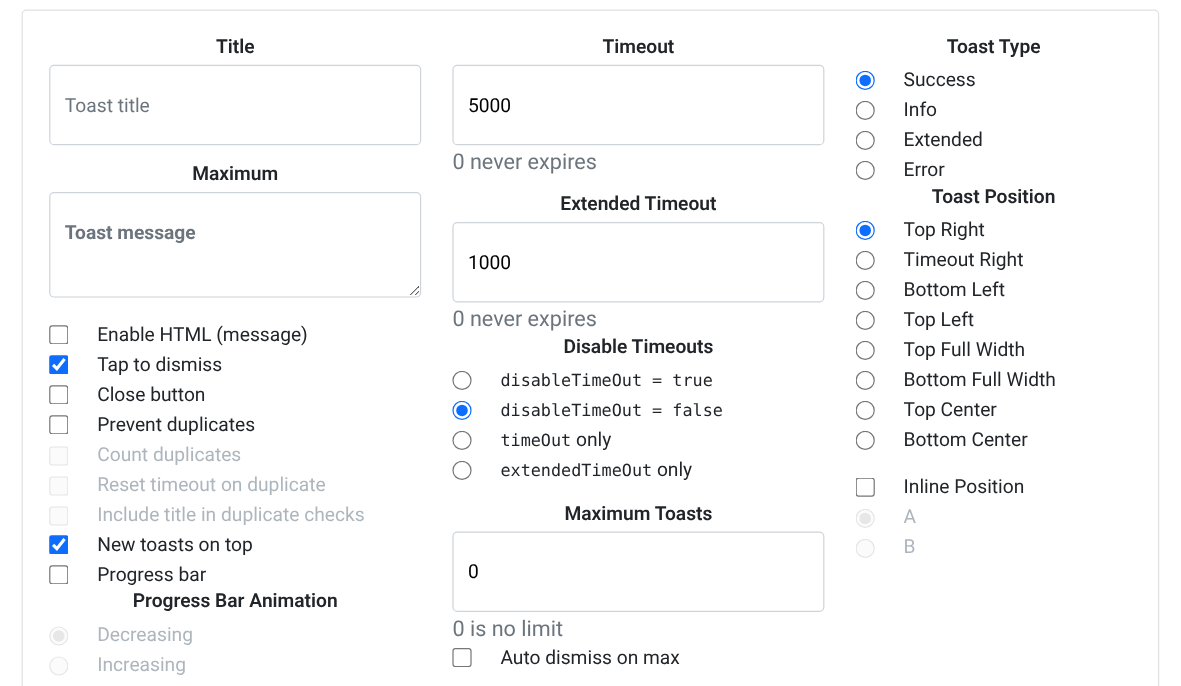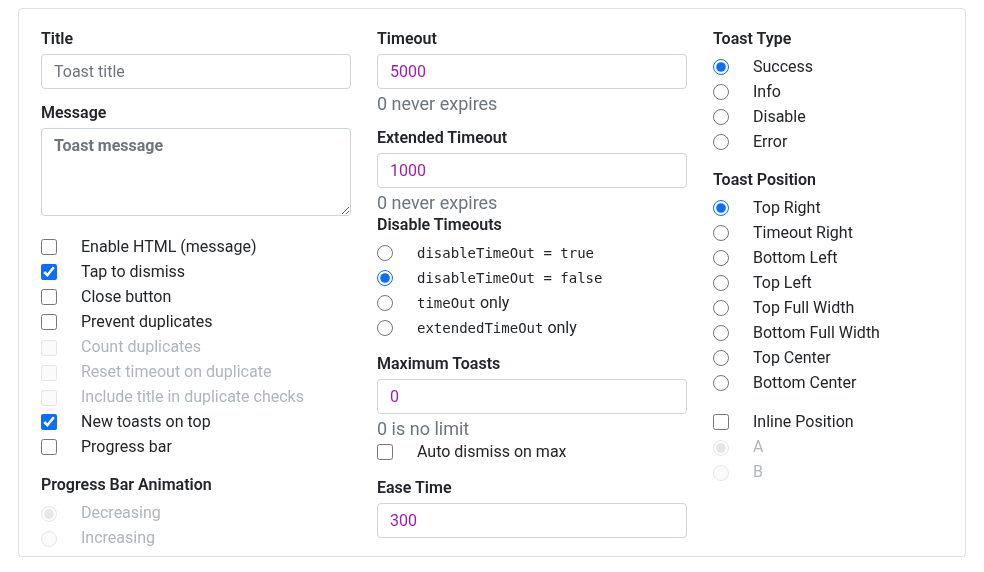--- a/index.html
+++ b/index.html
@@ -19,31 +19,32 @@
   display: flex;
   gap: 26px;
 }
 .col { flex: 1 1 0; min-width: 0; }
 .col-right { flex: 0 0 230px; }
 label.block-label, .group-heading {
   font-weight: 600;
   display: block;
   margin-bottom: 6px;
   color: #212529;
+  text-align: center;
 }
 .group-heading { margin-top: 0; }
-.group-heading.spaced { margin-top: 16px; }
+.group-heading.spaced { }
 input[type="text"], textarea {
   width: 100%;
   border: 1px solid #ced4da;
   border-radius: 4px;
-  padding: 7px 12px;
+  padding: 23px 12px;
   font-size: 16px;
   font-family: inherit;
-  color: #a21caf;
+  color: #000000;
   background: #fff;
 }
 input[type="text"]::placeholder, textarea::placeholder { color: #6c757d; }
 textarea { height: 88px; resize: both; font-weight: bold; }
 .form-group { margin-bottom: 14px; }
 .hint { font-size: 18px; color: #6c757d; margin-top: 4px; }
 .check-row, .radio-row {
   display: flex;
   align-items: center;
   gap: 24px;
@@ -65,21 +66,21 @@
 <body>
 
 <div class="card">
 
   <div class="col">
     <div class="form-group">
       <label class="block-label">Title</label>
       <input type="text" placeholder="Toast title" style="">
     </div>
     <div class="form-group">
-      <label class="block-label">Message</label>
+      <label class="block-label">Maximum</label>
       <textarea placeholder="Toast message" style=""></textarea>
     </div>
     <div id="col1-checks">
         <div class="check-row">
           <input type="checkbox" style="">
           <label>Enable HTML (message)</label>
         </div>
         <div class="check-row">
           <input type="checkbox" checked="" style="">
           <label>Tap to dismiss</label>
@@ -178,21 +179,21 @@
         <div class="radio-row">
           <input type="radio" name="toast-type" checked="" style="">
           <label>Success</label>
         </div>
         <div class="radio-row">
           <input type="radio" name="toast-type" style="">
           <label>Info</label>
         </div>
         <div class="radio-row">
           <input type="radio" name="toast-type" style="">
-          <label>Disable</label>
+          <label>Extended</label>
         </div>
         <div class="radio-row">
           <input type="radio" name="toast-type" style="">
           <label>Error</label>
         </div>
       </div>
 
     <div class="group-heading spaced">Toast Position</div>
     <div id="toast-positions">
         <div class="radio-row">

